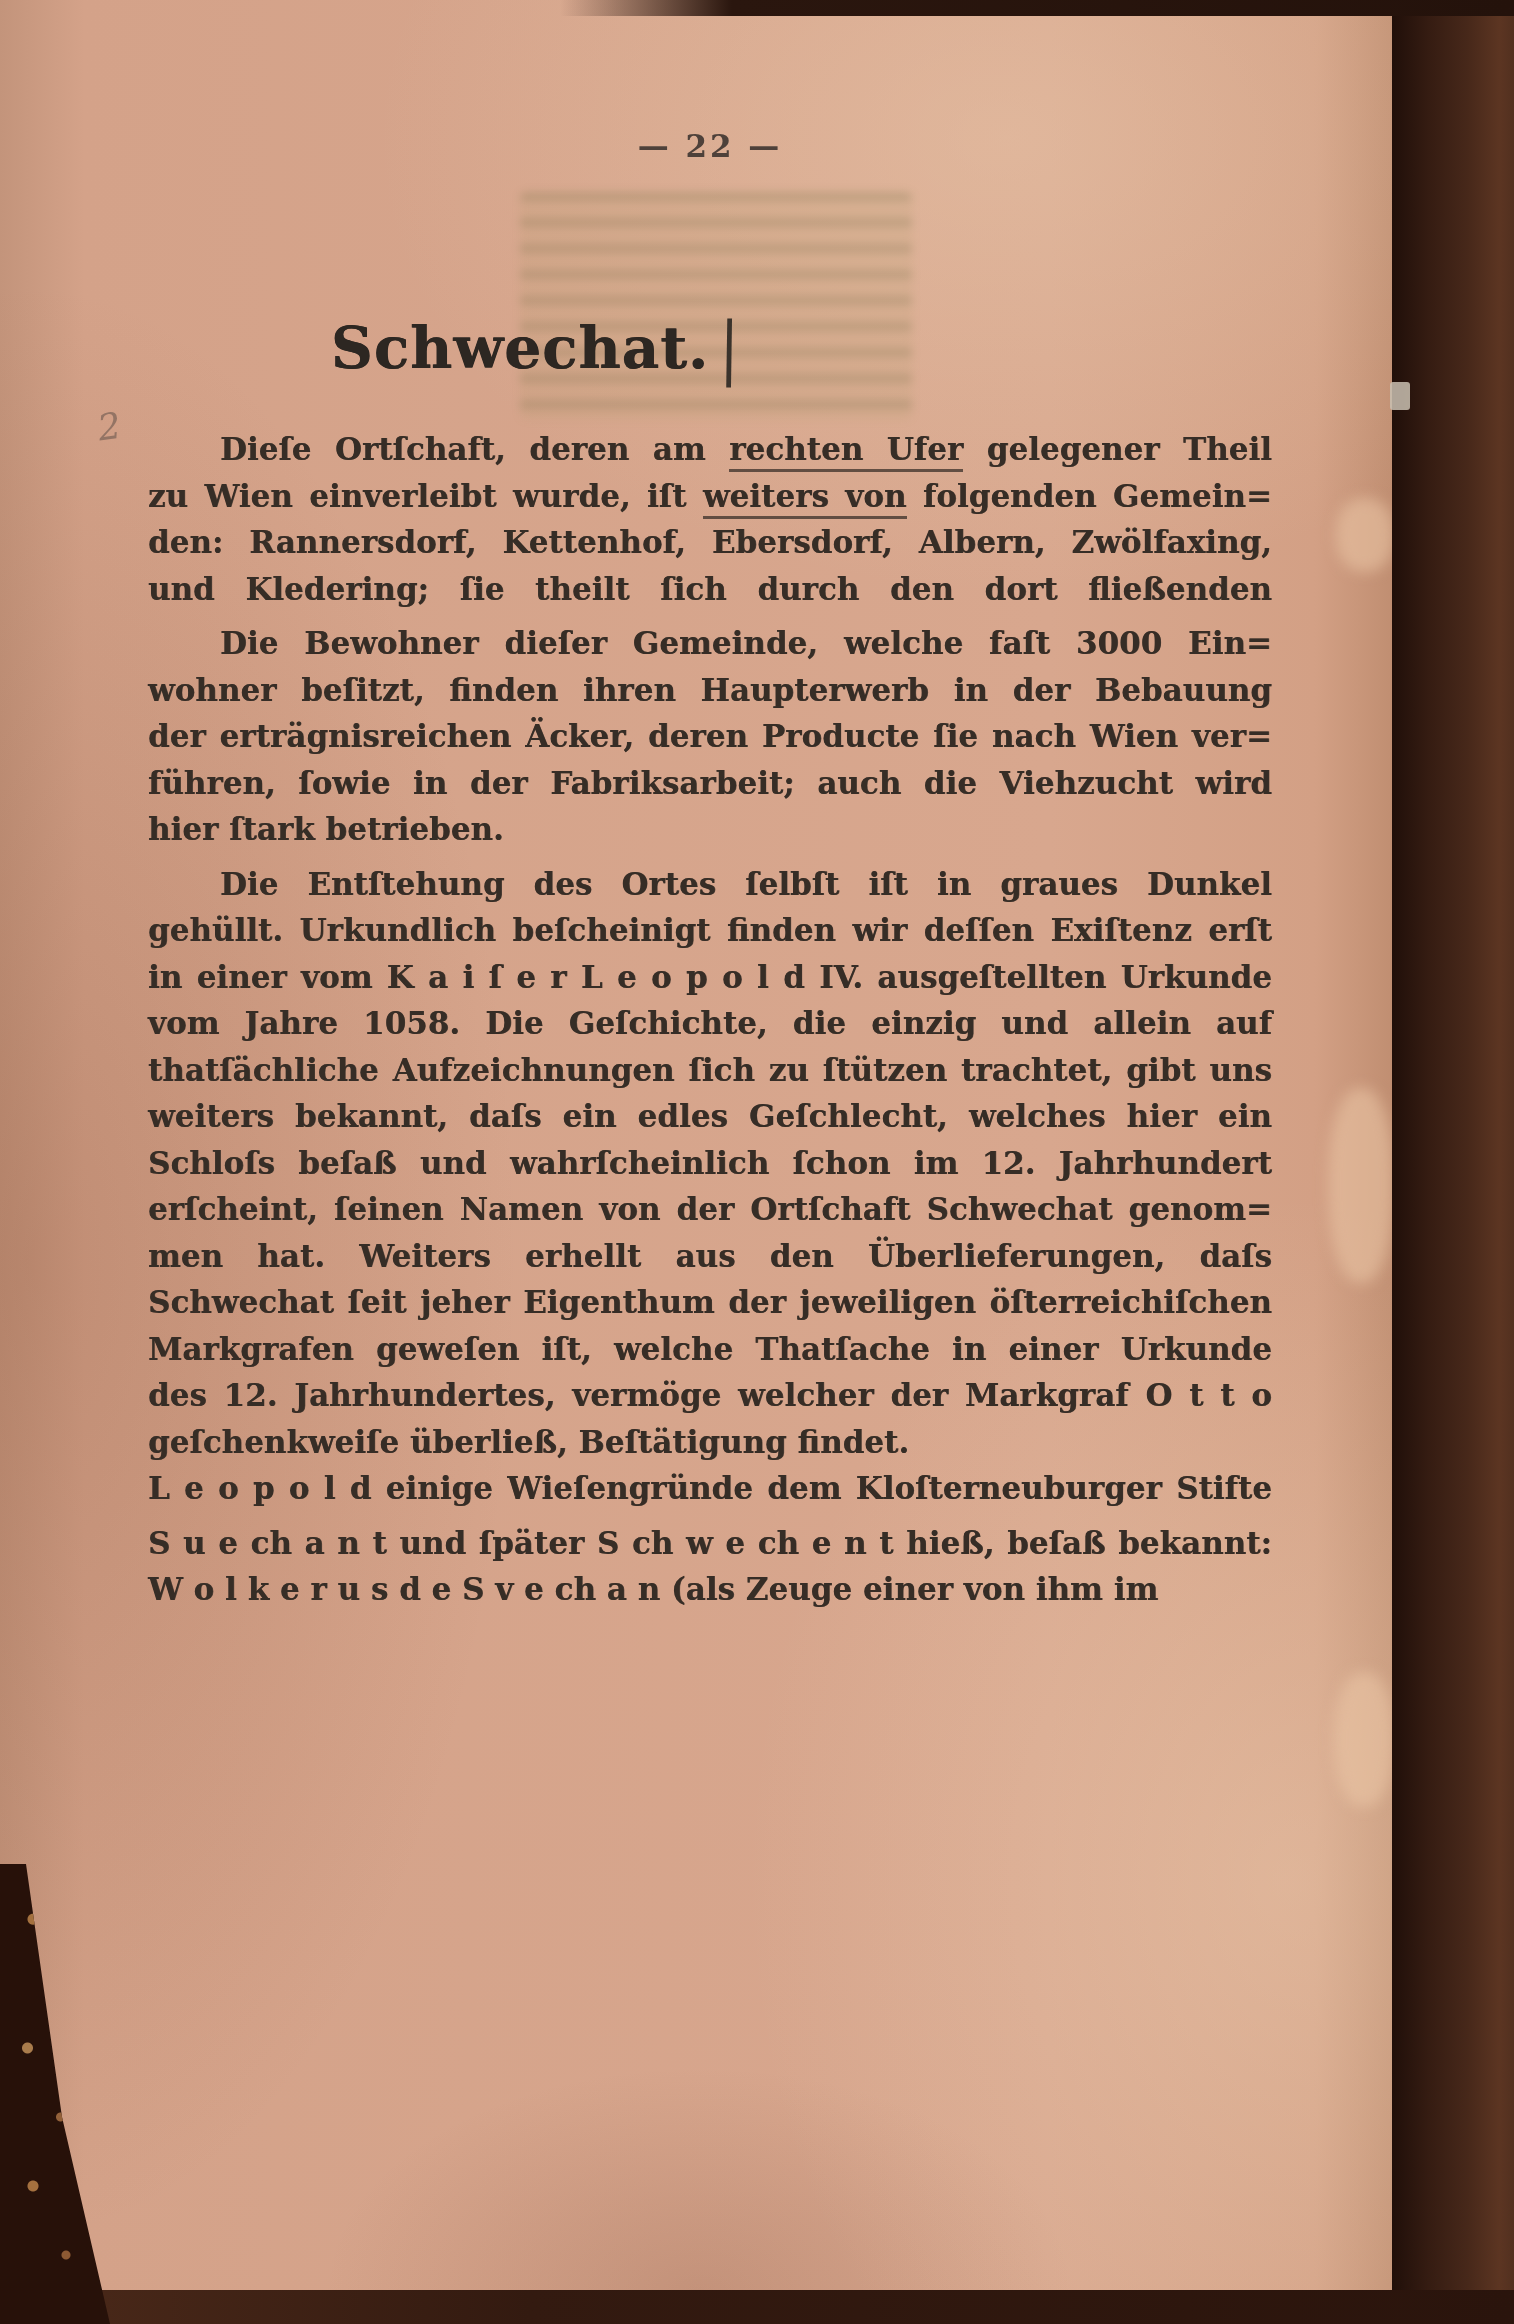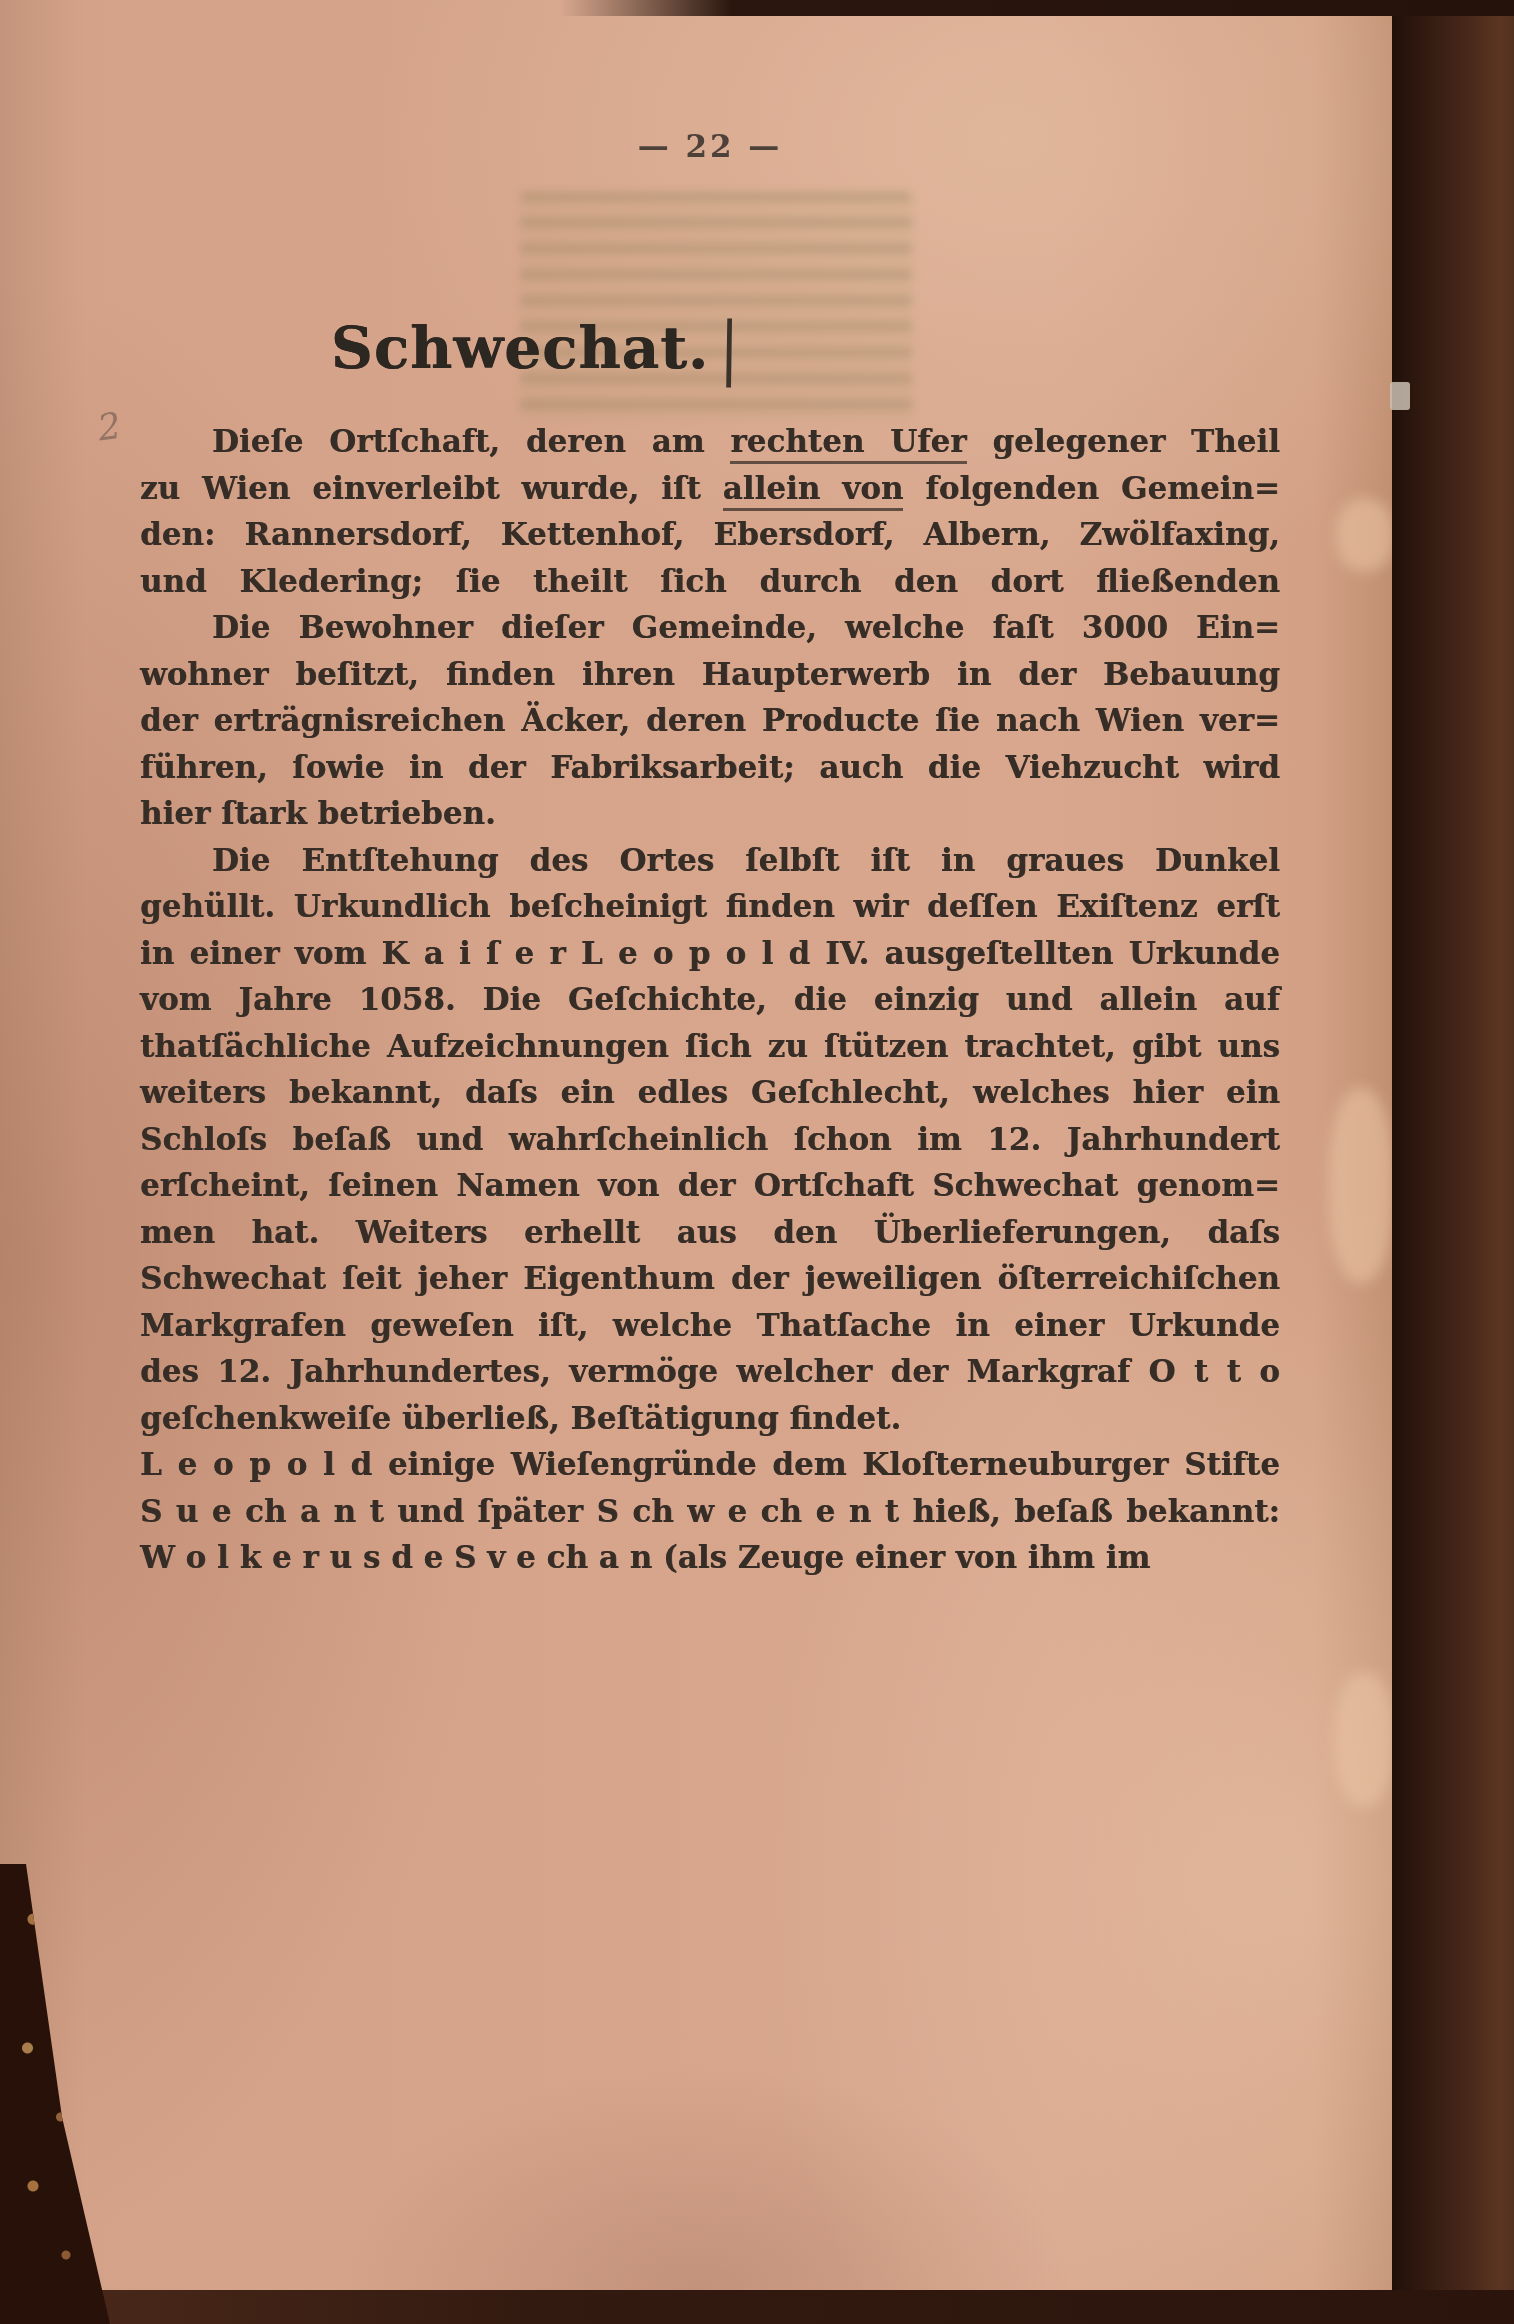--- a/index.html
+++ b/index.html
@@ -88,21 +88,21 @@
     position:absolute;left:98px;top:406px;
     font-size:36px;font-style:italic;color:rgba(96,80,72,0.55);
     transform:rotate(-8deg);
   }
   .body-text{
     position:absolute;left:140px;top:418px;width:1140px;
     font-size:31px;line-height:46.5px;font-weight:700;
     color:#362d26;
     text-shadow:0.4px 0 0 rgba(54,45,38,0.7);
   }
-  .para{margin:0;}
+  .para{margin:8px;}
   .line{text-align:justify;text-align-last:justify;}
   .line.first{text-indent:72px;}
   .line.last{text-align-last:left;}
   .ink-underline{
     border-bottom:3px solid rgba(58,47,40,0.75);
     padding-bottom:2px;
   }
 </style>
 </head>
 <body>
@@ -117,21 +117,21 @@
 
     <div class="title-row">
       <span class="title-text">Schwechat.</span><span class="title-stroke">|</span>
     </div>
 
     <div class="margin-mark">2</div>
 
     <div class="body-text">
         <div class="para">
           <div class="line first">Dieſe Ortſchaft, deren am <span class="ink-underline">rechten Ufer</span> gelegener Theil</div>
-          <div class="line">zu Wien einverleibt wurde, iſt <span class="ink-underline">allein von</span> folgenden Gemein=</div>
+          <div class="line">zu Wien einverleibt wurde, iſt <span class="ink-underline">weiters von</span> folgenden Gemein=</div>
           <div class="line">den: Rannersdorf, Kettenhof, Ebersdorf, Albern, Zwölfaxing,</div>
           <div class="line">und Kledering; ſie theilt ſich durch den dort fließenden</div>
         </div>
         <div class="para">
           <div class="line first">Die Bewohner dieſer Gemeinde, welche faſt 3000 Ein=</div>
           <div class="line">wohner beſitzt, finden ihren Haupterwerb in der Bebauung</div>
           <div class="line">der erträgnisreichen Äcker, deren Producte ſie nach Wien ver=</div>
           <div class="line">führen, ſowie in der Fabriksarbeit; auch die Viehzucht wird</div>
           <div class="line last">hier ſtark betrieben.</div>
         </div>

